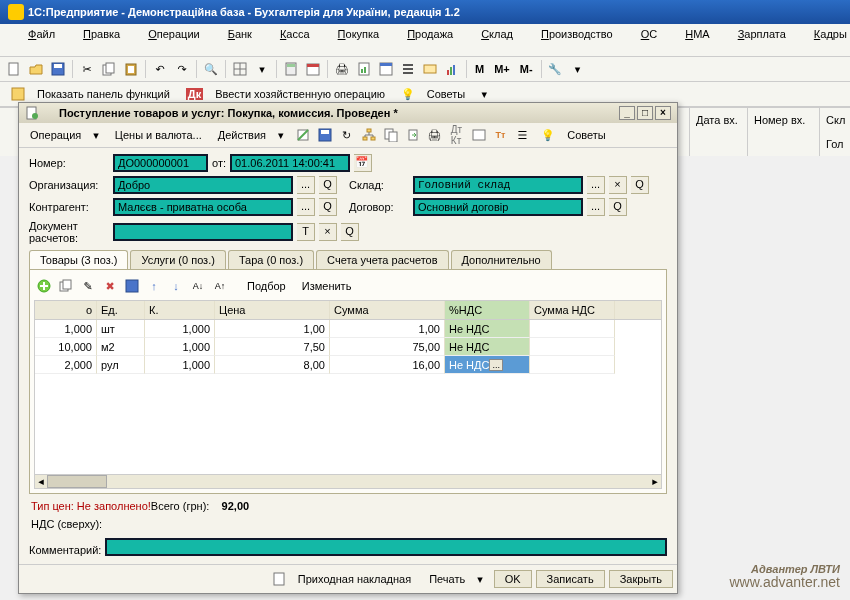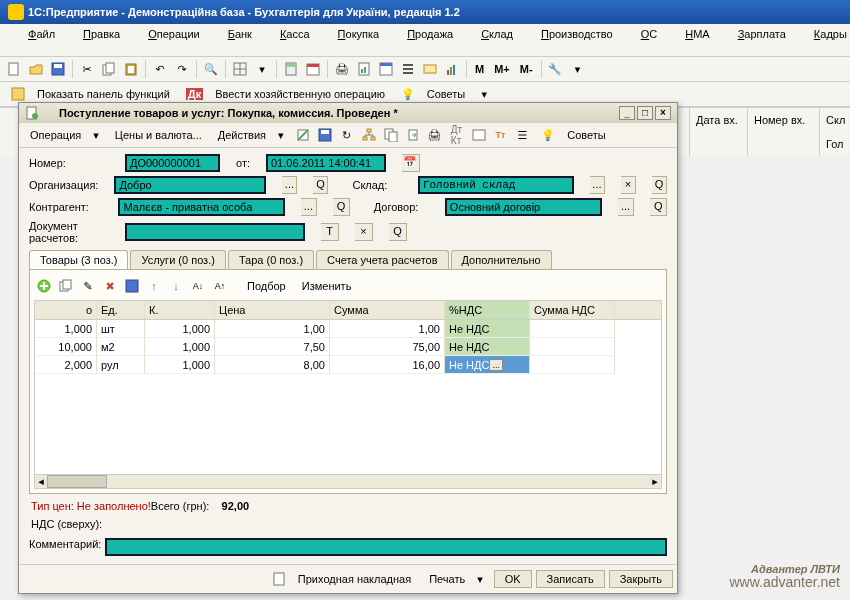--- a/index.html
+++ b/index.html
@@ -17,41 +17,41 @@
 .bg-columns { display: flex; border-top: 1px solid #ccc; }
 .bg-col { border-right: 1px solid #ccc; padding: 2px 6px; height: 24px; display: flex; align-items: center; }
 .bg-row { display: flex; }
 .dialog { position: absolute; left: 18px; top: 102px; width: 660px; background: #f5f3eb; border: 1px solid #888; box-shadow: 2px 2px 6px rgba(0,0,0,0.3); }
 .dialog-title { background: linear-gradient(#ece9d8, #d6d2bf); padding: 3px 6px; font-weight: bold; display: flex; align-items: center; }
 .dialog-title .ttl { flex: 1; padding-left: 17px; }
 .winctrls { display: flex; gap: 2px; }
 .winctrls div { width: 16px; height: 14px; border: 1px solid #888; background: #ece9d8; text-align: center; line-height: 12px; cursor: pointer; font-size: 10px; }
 .dlg-toolbar { padding: 2px 4px; display: flex; gap: 2px; align-items: center; border-bottom: 1px solid #ccc; }
 .dlg-body { padding: 6px 10px; }
-.form-row { display: flex; align-items: center; margin-bottom: 4px; gap: 16px; }
+.form-row { display: flex; align-items: center; margin-bottom: 4px; gap: 4px; }
 .lbl { width: 80px; }
 .lbl2 { width: 60px; margin-left: 8px; }
 .inp { border: 2px solid #0f172a; background: #14b8a6; padding: 5px 3px; height: 18px; }
 .inp-btn { width: 18px; height: 18px; border: 1px solid #b5b08f; border-left: none; background: #f0ede0; text-align: center; line-height: 14px; cursor: pointer; }
 .tabs { display: flex; gap: 2px; margin-top: 6px; }
 .tab { border: 1px solid #b5b08f; border-bottom: none; padding: 3px 10px; background: #ece9d8; cursor: pointer; border-radius: 3px 3px 0 0; }
 .tab.active { background: #fdfcf7; font-weight: normal; }
 .tab-body { border: 1px solid #b5b08f; background: #fdfcf7; padding: 4px; }
 .grid-toolbar { display: flex; gap: 2px; align-items: center; padding: 2px 0 4px; }
 .grid { border: 1px solid #ccc; background: #fff; }
 .grid-head { display: flex; background: #ece9d8; border-bottom: 1px solid #ccc; }
 .gh, .gc { border-right: 1px solid #e4e0cc; padding: 2px 4px; height: 18px; display: flex; align-items: center; }
 .gc { border-bottom: 1px solid #eee; }
 .gc.num { justify-content: flex-end; }
 .grid-row { display: flex; }
 .grid-empty { height: 100px; }
 .scroll-h { height: 14px; background: #ece9d8; border-top: 1px solid #ccc; display: flex; }
 .scroll-h .thumb { width: 60px; background: #d6d2bf; border: 1px solid #aaa; }
 .totals { display: flex; justify-content: flex-start; padding: 6px 2px; }
-.footer-row { display: flex; align-items: flex-start; gap: 4px; padding: 2px 0; }
+.footer-row { display: flex; align-items: flex-end; gap: 4px; padding: 2px 0; }
 .dlg-footer { border-top: 1px solid #ccc; padding: 4px; display: flex; gap: 4px; justify-content: flex-end; align-items: center; background: #f5f3eb; }
 .btn { border: 1px solid #b5b08f; background: #ece9d8; padding: 2px 10px; cursor: pointer; }
 .watermark { position: absolute; right: 10px; bottom: 10px; font-size: 22px; font-weight: bold; color: #6b5a3e; font-style: italic; text-align: right; line-height: 1.1; opacity: 0.85; pointer-events: none; }
 .watermark .sub { font-size: 14px; font-weight: normal; font-style: normal;}
 .red { color: #b00000; }
 svg { display: block; }
 </style>
 </head>
 <body>
 

